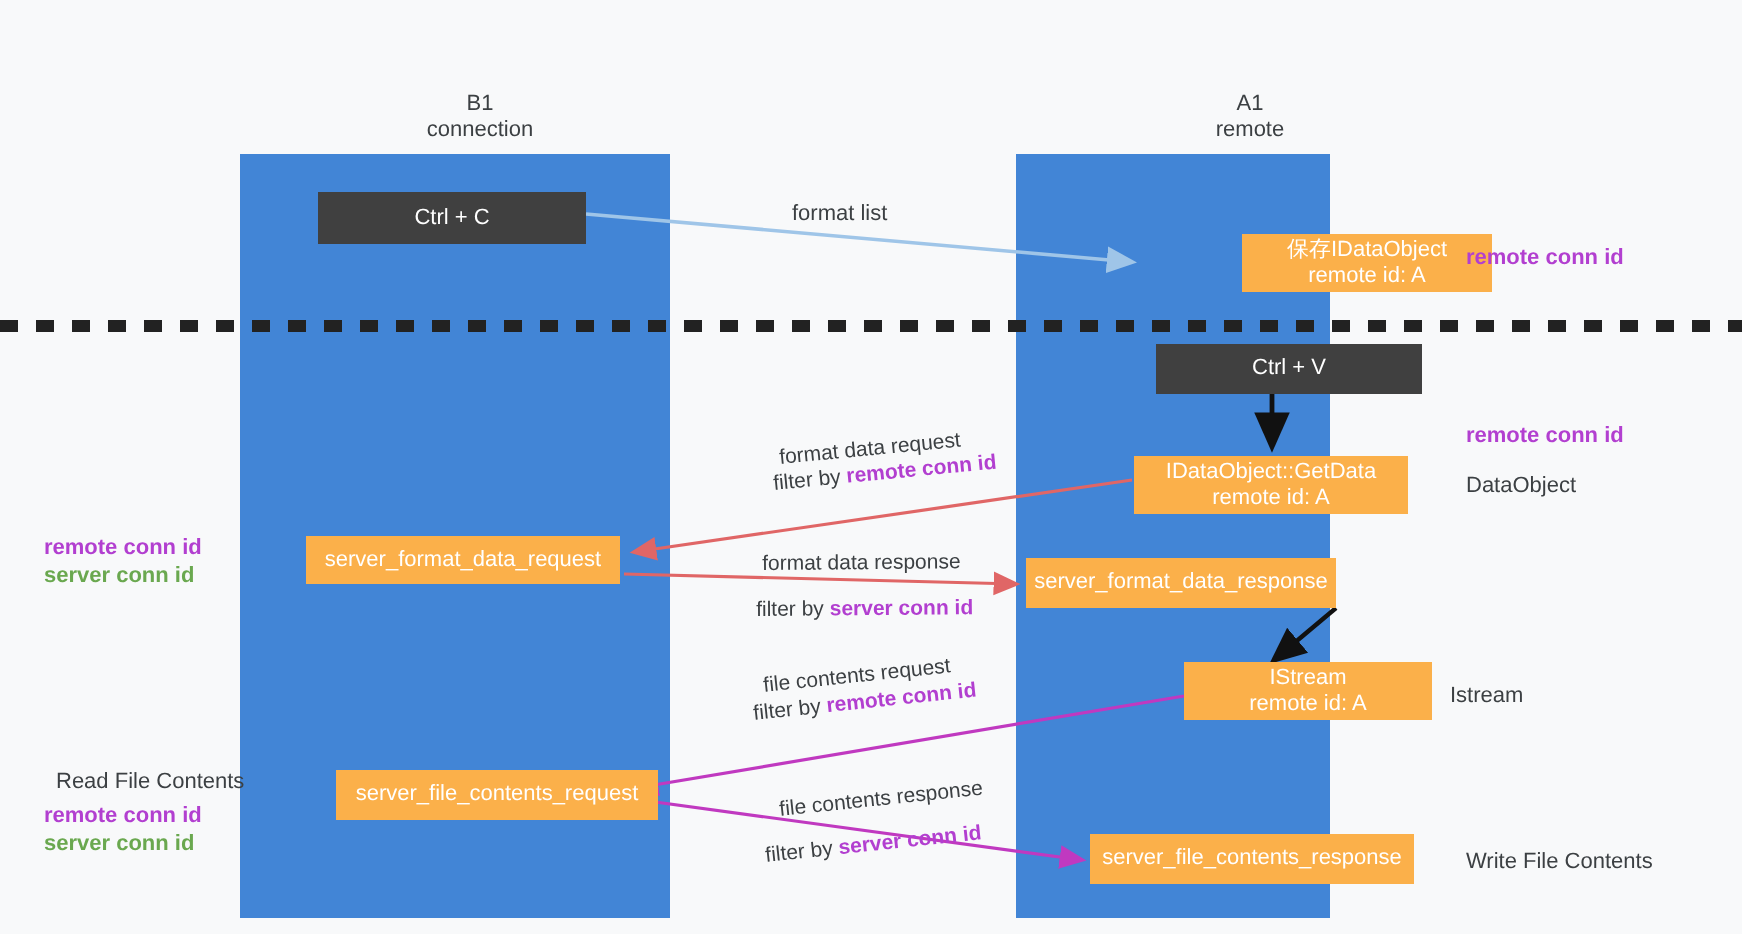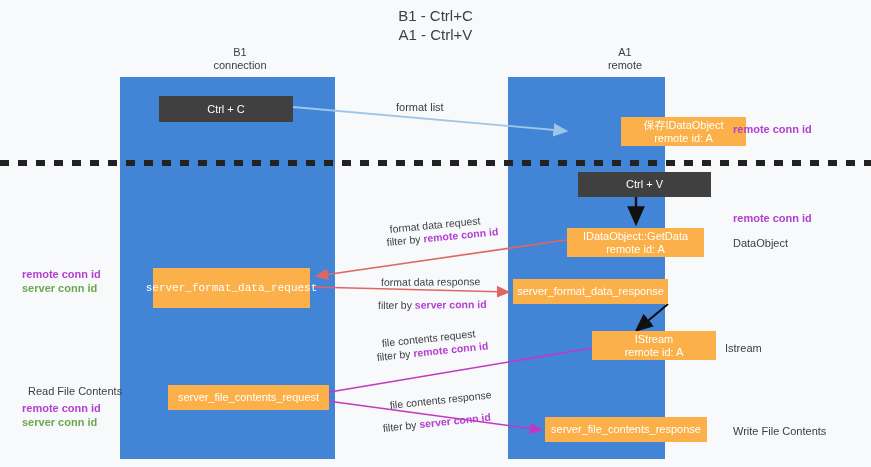--- a/index.html
+++ b/index.html
@@ -42,21 +42,21 @@
     font-size:11px;line-height:13px;
     box-sizing:border-box;padding:3px 6px;
   }
   .green{background:#404040;}
   .orange{background:#fbb04a;}
 
   #n-ctrlc{left:159px;top:96px;width:134px;height:26px;}
   #n-ctrlv{left:578px;top:172px;width:133px;height:25px;}
   #n-idataobject{left:573px;top:117px;width:125px;height:29px;margin-left:48px;}
   #n-getdata{left:567px;top:228px;width:137px;height:29px;}
-  #n-sfdreq{left:153px;top:268px;width:157px;height:40px;font-family:Liberation Mono, monospace;}
+  #n-sfdreq{left:153px;top:268px;width:157px;height:24px;}
   #n-sfdresp{left:513px;top:279px;width:155px;height:25px;}
   #n-istream{left:592px;top:331px;width:124px;height:29px;}
   #n-sfcreq{left:168px;top:385px;width:161px;height:25px;}
   #n-sfcresp{left:545px;top:417px;width:162px;height:25px;}
 
   
   .txt{position:absolute;font-size:11px;line-height:14px;color:#3c4043;white-space:nowrap;}
   .purple{color:#b23fd0;font-weight:bold;}
   .green-t{color:#6aa84f;font-weight:bold;}
 
@@ -82,24 +82,20 @@
   #t-fcreq{left:381px;top:336px;transform:rotate(-6deg);}
   #t-fcreq2{left:376px;top:350px;transform:rotate(-6deg);}
   #t-fcresp{left:389px;top:398px;transform:rotate(-6deg);}
   #t-fcresp2{left:382px;top:421px;transform:rotate(-6deg);}
 </style>
 </head>
 <body>
 
 <div id="stage">
 
-  <div class="abs" id="title">
-    <div>B1 - Ctrl+C</div>
-    <div>A1 - Ctrl+V</div>
-  </div>
 
   <div class="abs col-head" id="head-b1">
     <div>B1</div>
     <div>connection</div>
   </div>
   <div class="abs col-head" id="head-a1">
     <div>A1</div>
     <div>remote</div>
   </div>
 

